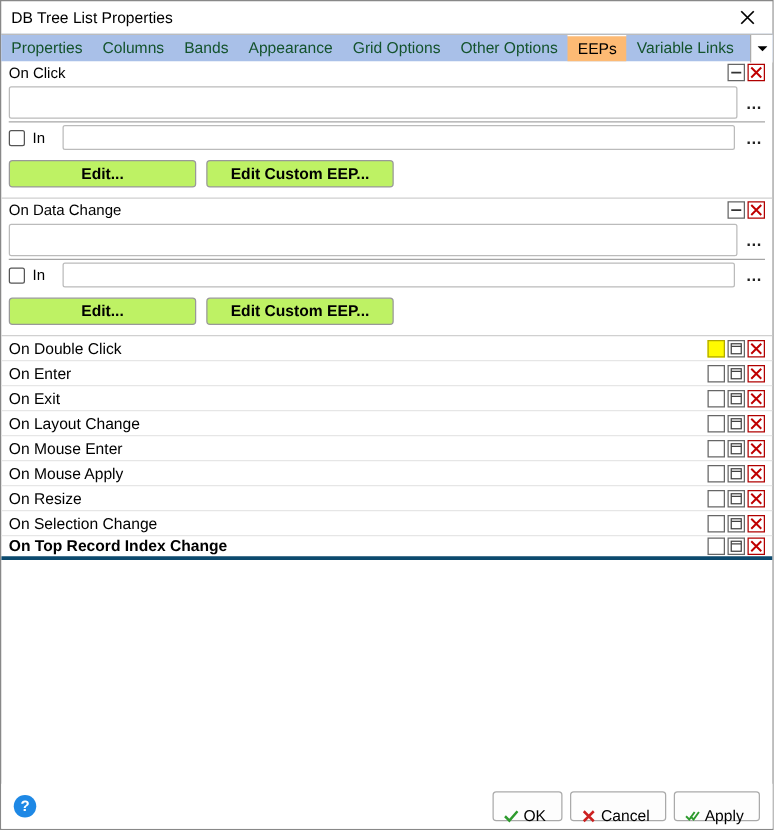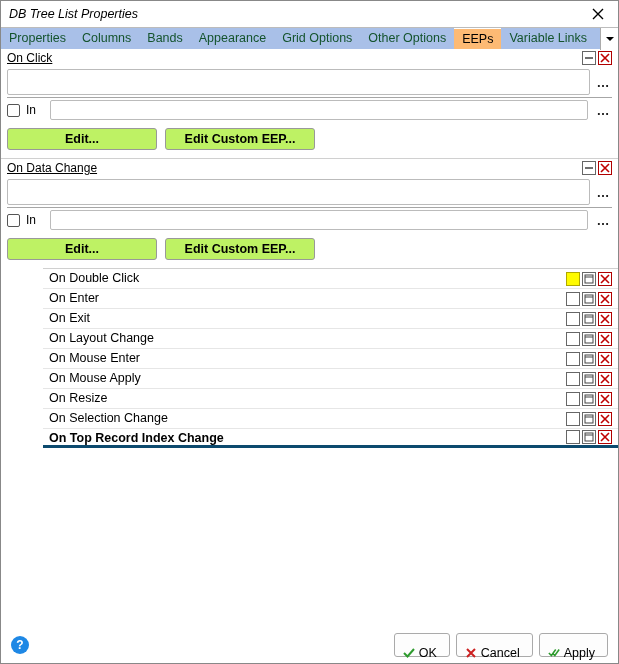--- a/index.html
+++ b/index.html
@@ -1,44 +1,44 @@
 <!DOCTYPE html>
 <html><head>
 <meta charset="utf-8">
 <style>
   * { box-sizing: border-box; }
   html, body { margin: 0; padding: 0; font-family: "Segoe UI", Tahoma, sans-serif; font-size: 12px; color: #000; background: #fff; }
   .window { width: 619px; height: 664px; border: 1px solid #888; position: relative; display: flex; flex-direction: column; background: #fff;}
   .titlebar { display: flex; align-items: center; justify-content: space-between; padding: 4px 8px 4px 8px; height: 26px; }
-  .titlebar .title { font-size: 12.5px; font-style: italic; }
+  .titlebar .title { font-size: 12.5px; }
   .close-btn { width: 24px; height: 20px; display: flex; align-items: center; justify-content: center; cursor: pointer; }
   .close-btn svg { width: 12px; height: 12px; }
   .tabbar { display: flex; align-items: stretch; background: #a9c0e8; border-top:1px solid #bcbcbc; height: 22px; position: relative;}
   .tab { padding: 3px 8px 3px 8px; font-size: 12.5px; cursor: pointer; white-space: nowrap; color:#14532d;}
   .tab.active { background: #fdba74; color:#000; border-top:1px solid #fff;}
   .tab-overflow { position:absolute; right:0; top:0; width:18px; height:22px; background:#fff; border-left:1px solid #aaa; display:flex; align-items:center; justify-content:center; cursor:pointer;}
   .tab-overflow svg { width:8px; height:8px;}
   .content { flex:1; overflow:auto; padding:0px; }
   .row-iconset { display:flex; gap:2px; align-items:center; }
   .ibox { width:14px; height:14px; border:1px solid #666; display:flex; align-items:center; justify-content:center; background:#fff;}
   .ibox.yellow { background:#fffb00; border-color:#b0a800;}
   .ibox svg { width:10px; height:10px; }
   .ibox.red { border-color:#b00000;}
-  .expand-group .head { display:flex; align-items:flex-start; padding:2px 6px;text-decoration:underline; }
+  .expand-group .head { display:flex; align-items:flex-start; padding:2px 6px; }
   .expand-group .head .lbl { flex:1;}
   .textarea-row { padding:2px 6px; display:flex; align-items:stretch; gap:4px;}
   .textarea-row .ta { flex:1; height:26px; border:1px solid #bbb; background:#fff; border-radius:2px;}
   .dots-btn { width:18px; display:flex; align-items:center; justify-content:center; font-weight:bold; cursor:pointer; font-size:13px; color:#222;}
   .inrow { display:flex; align-items:center; padding:2px 6px; gap:6px;}
   .inrow .chk { width:13px; height:13px; border:1px solid #555; background:#fff; border-radius:2px;}
   .inrow .lbl2 { width:18px;}
   .inrow .txt { flex:1; height:20px; border:1px solid #bbb; background:#fff; border-radius:2px;}
   .btnrow { display:flex; gap:8px; padding:6px 6px 8px 6px;}
   .btn { width:150px; height:22px; border:1px solid #999; background:#bef264; border-radius:3px; display:flex; align-items:center; justify-content:center; cursor:pointer; font-size:12.5px;font-weight:bold;}
-  .prop-row { display:flex; justify-content:space-between; padding:2px 6px; border-top:1px solid #e6e6e6; height:20px;margin-left:42px;}
+  .prop-row { display:flex; align-items:center; justify-content:space-between; padding:2px 6px; border-top:1px solid #e6e6e6; height:20px;}
   .prop-row .plbl { font-size:12.5px;}
   .footer { position:absolute; bottom:0; left:0; right:0; height:36px; display:flex; align-items:center; justify-content:space-between; padding:0 10px; background:#fff;}
   .help-icon { width:18px; height:18px; border-radius:50%; background:#1e88e5; color:#fff; display:flex; align-items:center; justify-content:center; font-weight:bold; font-size:12px; cursor:pointer;}
   .footer-btns { display:flex; gap:6px;}
   .fbtn { height:24px; padding:16px 12px 0 8px; border:1px solid #aaa; border-radius:3px; background:#fdfdfd; display:flex; align-items:center; gap:4px; cursor:pointer; font-size:12.5px;}
   .fbtn svg { width:12px; height:12px;}
   hr.sep { border:none; border-top:1px solid #000; margin:0 6px 0 6px; opacity:.35;}
 </style>
 </head>
 <body>

